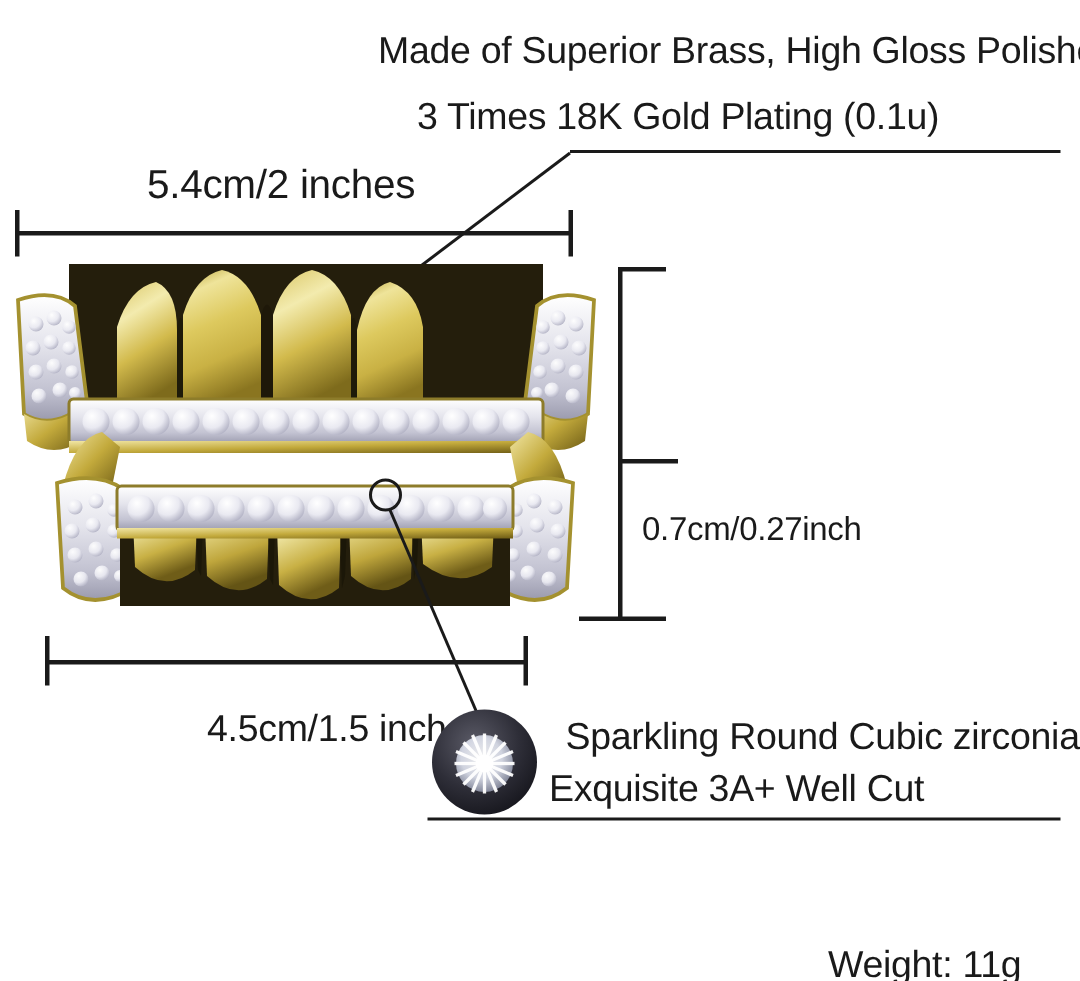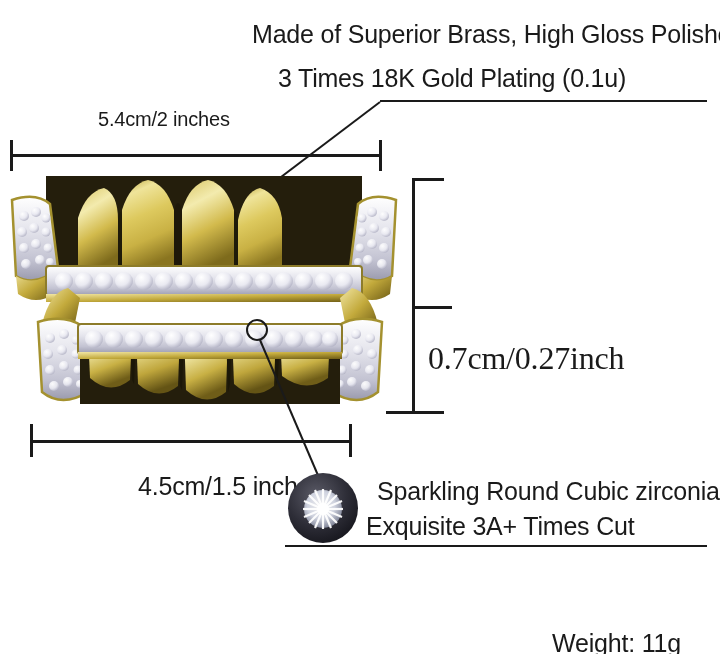--- a/index.html
+++ b/index.html
@@ -21,23 +21,23 @@
   
   .txt {
     position: absolute;
     color: #1a1a1a;
     font-family: "Liberation Sans", sans-serif;
     white-space: nowrap;
     letter-spacing: -0.2px;
   }
   .hdr1 { left: 252px; top: 20px;  font-size: 25px; }
   .hdr2 { left: 278px; top: 64px;  font-size: 25px; text-align: center; }
-  .dim-top   { left: 98px;  top: 108px; font-size: 20px; }
+  .dim-top   { left: 98px;  top: 108px; font-size: 27px; }
   .dim-right1{ left: 428px; top: 225px; font-size: 25px; }
-  .dim-right2{ left: 428px; top: 340px; font-size: 32px; font-family: Liberation Serif, serif; }
+  .dim-right2{ left: 428px; top: 340px; font-size: 22px; }
   .dim-bot   { left: 138px; top: 472px; font-size: 25px; }
   .cz1 { left: 377px; top: 477px; font-size: 25px; }
   .cz2 { left: 366px; top: 512px; font-size: 25px; }
   .weight { left: 552px; top: 607px; font-size: 25px; margin-top: 22px; }
 
   
   .rule-h {
     position: absolute;
     background: #1a1a1a;
     height: 3px;
@@ -334,18 +334,18 @@
           <line x1="0" y1="0" x2="-19" y2="8"></line>
           <line x1="0" y1="0" x2="-19" y2="-8"></line>
           <line x1="0" y1="0" x2="-8" y2="-19"></line>
         </g>
         <circle r="6" fill="#ffffff" opacity="0.92"></circle>
       </g>
     </svg>
   </div>
 
   <div class="txt cz1">Sparkling Round Cubic zirconia</div>
-  <div class="txt cz2">Exquisite 3A+ Times Cut</div>
+  <div class="txt cz2">Exquisite 3A+ Well Cut</div>
   <div class="rule-h" id="cz-underline"></div>
 
   <div class="txt weight">Weight: 11g</div>
 
 </div>
 
 </body></html>

